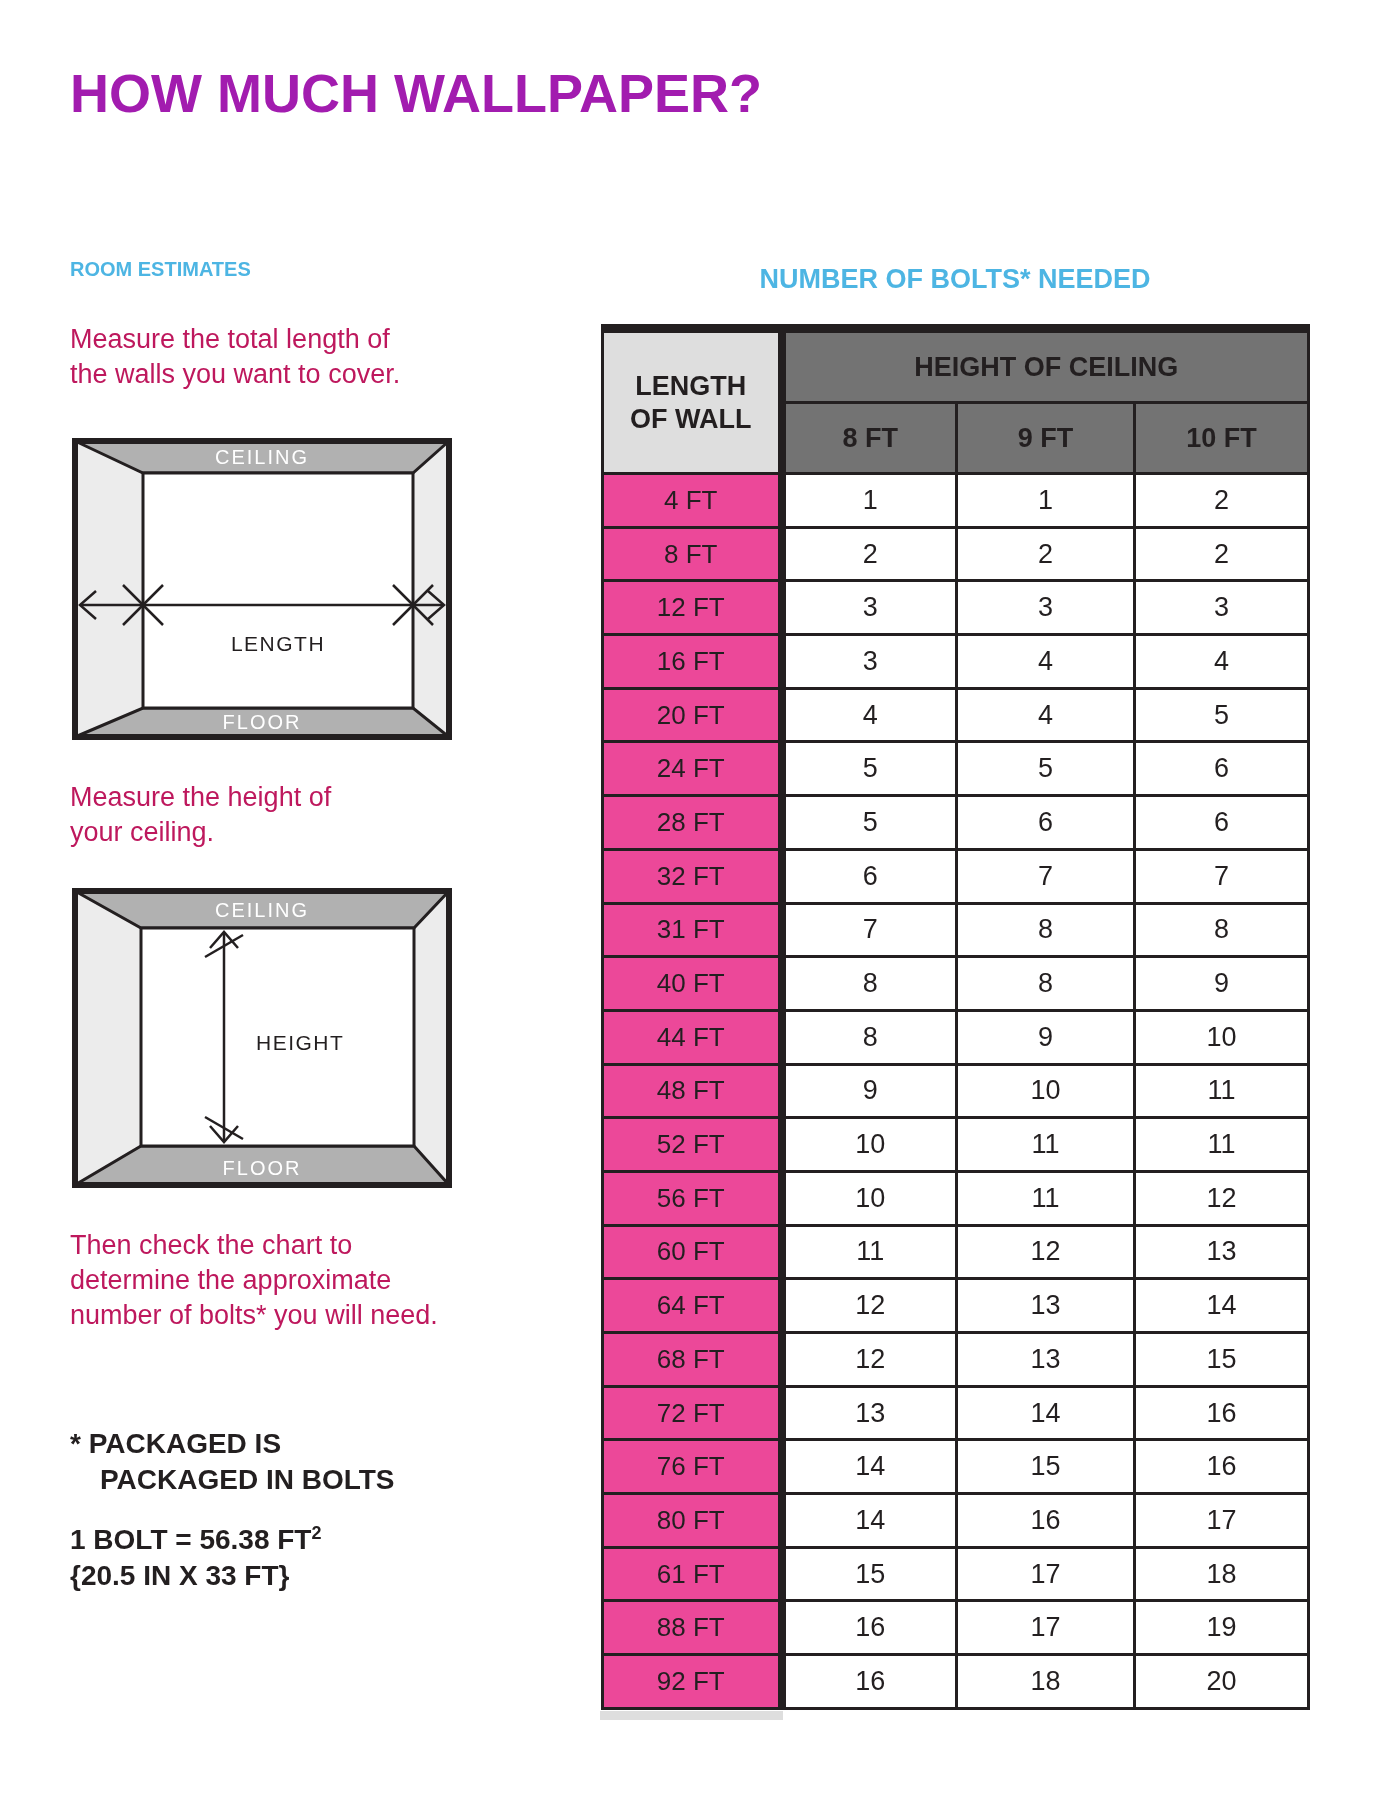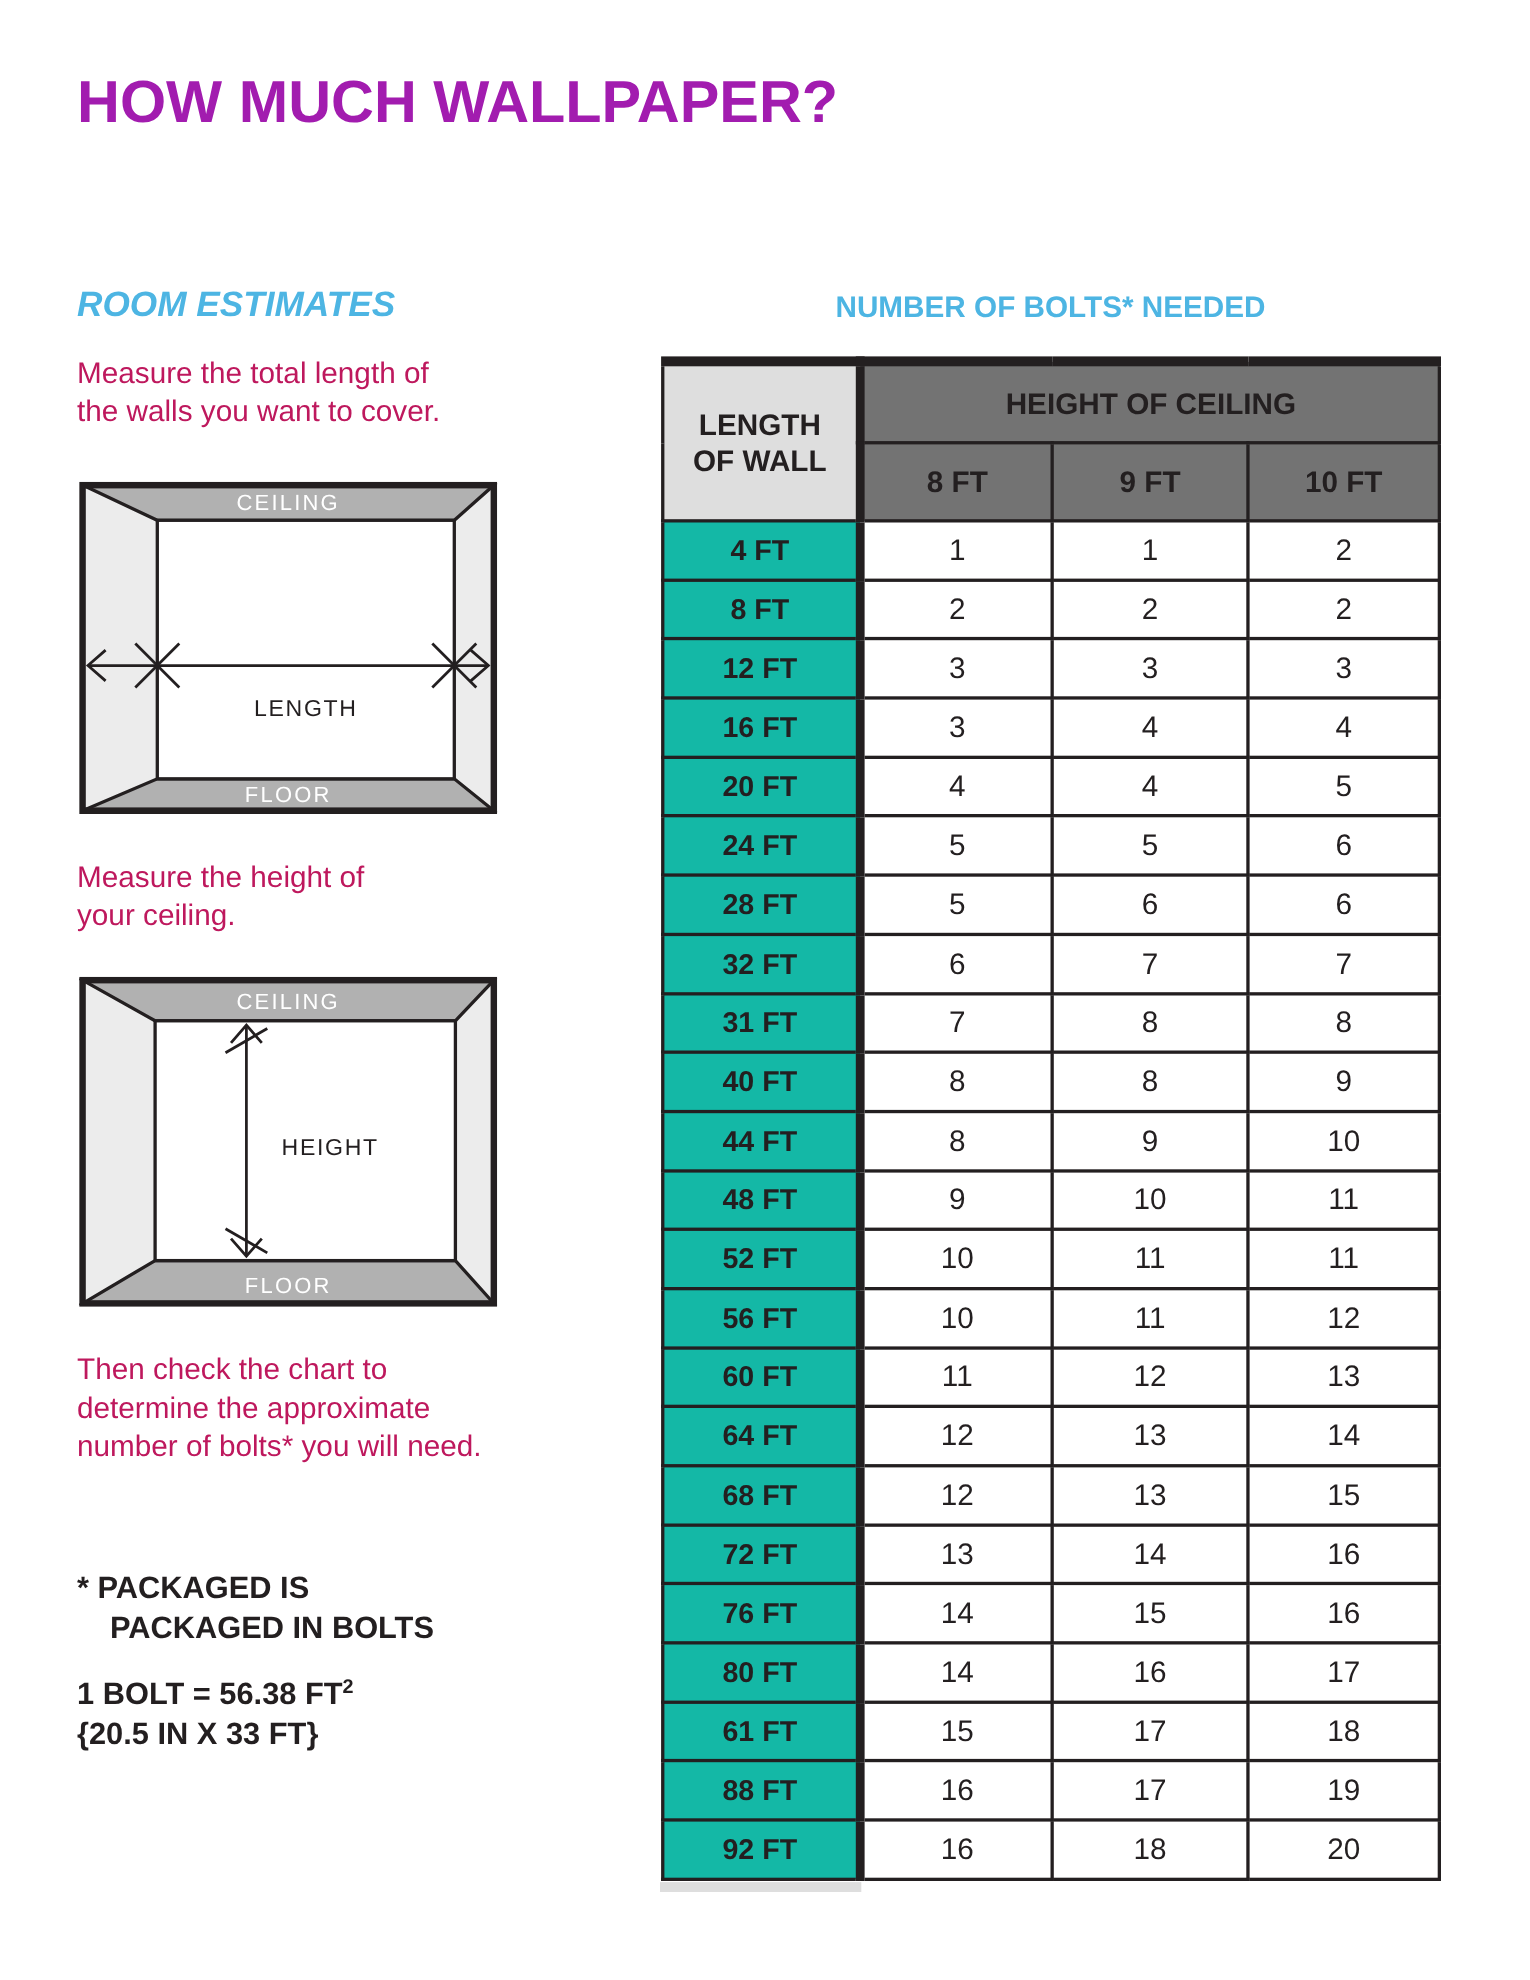--- a/index.html
+++ b/index.html
@@ -6,21 +6,21 @@
   body{
     width:1391px;height:1800px;position:relative;background:#ffffff;
     font-family:"Liberation Sans", sans-serif;color:#231f20;overflow:hidden;
   }
   .abs{position:absolute;}
   .page-title{
     left:70px;top:62px;font-size:54px;font-weight:bold;color:#a21caf;
     letter-spacing:0px;white-space:nowrap;margin:0;
   }
   .section-heading{
-    font-size:32px;font-weight:bold;color:#4db5e3;margin:0;white-space:nowrap;font-style:italic;
+    font-size:20px;font-weight:bold;color:#4db5e3;margin:0;white-space:nowrap;
   }
   .body-text{
     font-size:27px;line-height:35px;margin:0;white-space:pre-line;color:#be185d;
   }
   .footnote{
     font-size:28px;line-height:36px;font-weight:bold;color:#231f20;
   }
   .footnote .indent{padding-left:30px;}
   .footnote sup{font-size:18px;vertical-align:super;line-height:0;}
   .table-heading{
@@ -35,21 +35,21 @@
     border:3px solid #231f20;text-align:center;vertical-align:middle;padding:0;
   }
   table.bolts thead th{
     background:#737373;font-weight:bold;font-size:27px;height:68px;
   }
   table.bolts th.row-head{
     background:#dedede;font-weight:bold;font-size:27px;line-height:33px;
     border-right:8px solid #231f20;white-space:pre-line;
   }
   table.bolts tbody th{
-    background:#14b8a6;font-weight:bold;font-size:26px;
+    background:#ec4899;font-weight:normal;font-size:26px;
     border-right:8px solid #231f20;height:50.7px;
   }
   table.bolts tbody td{
     background:#ffffff;font-weight:normal;font-size:27px;height:50.7px;
   }
   .sliver{left:600px;top:1711px;width:183px;height:9px;background:#dedede;}
   svg text{font-family:"Liberation Sans", sans-serif;}
   .room-label-light{fill:#ffffff;font-size:20px;letter-spacing:2px;}
   .room-label-dark{fill:#231f20;font-size:21px;letter-spacing:1.5px;}
 </style>

